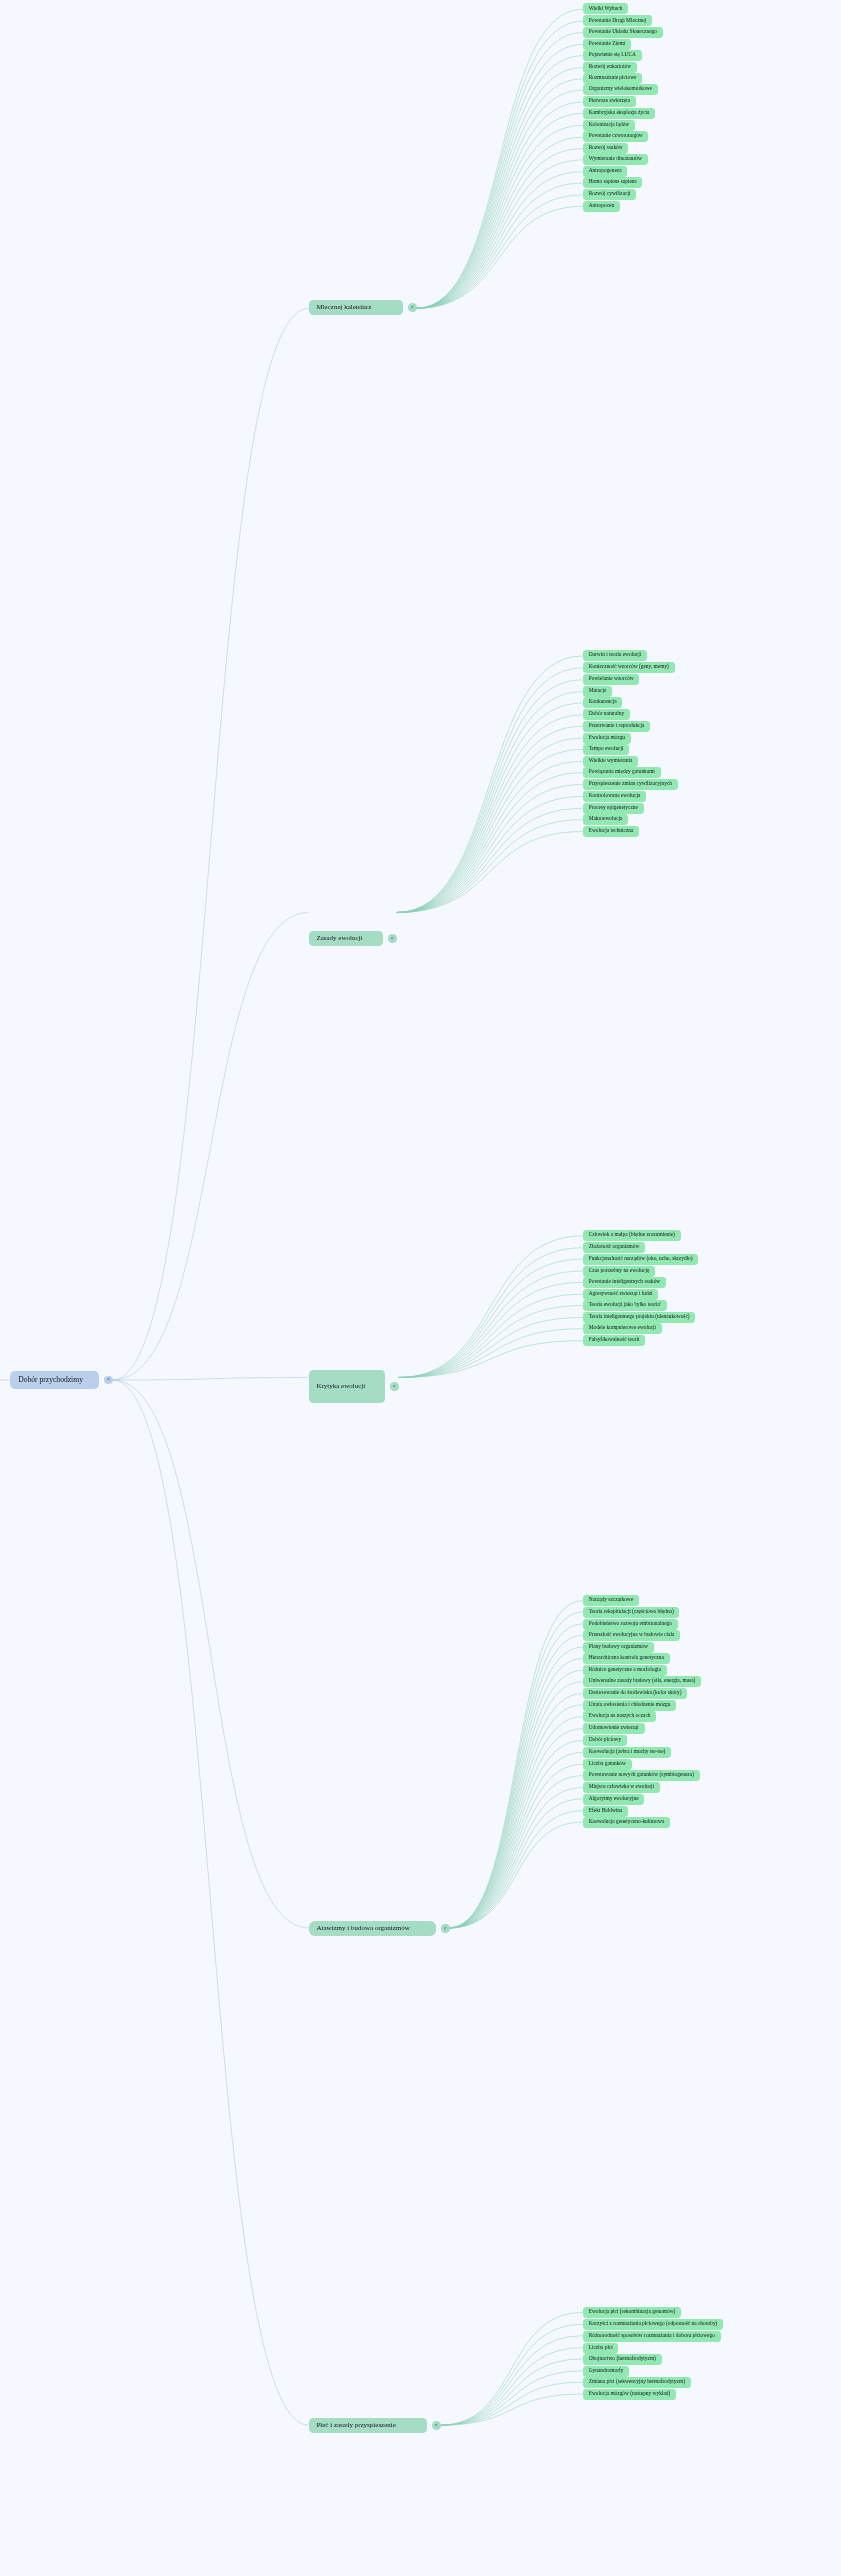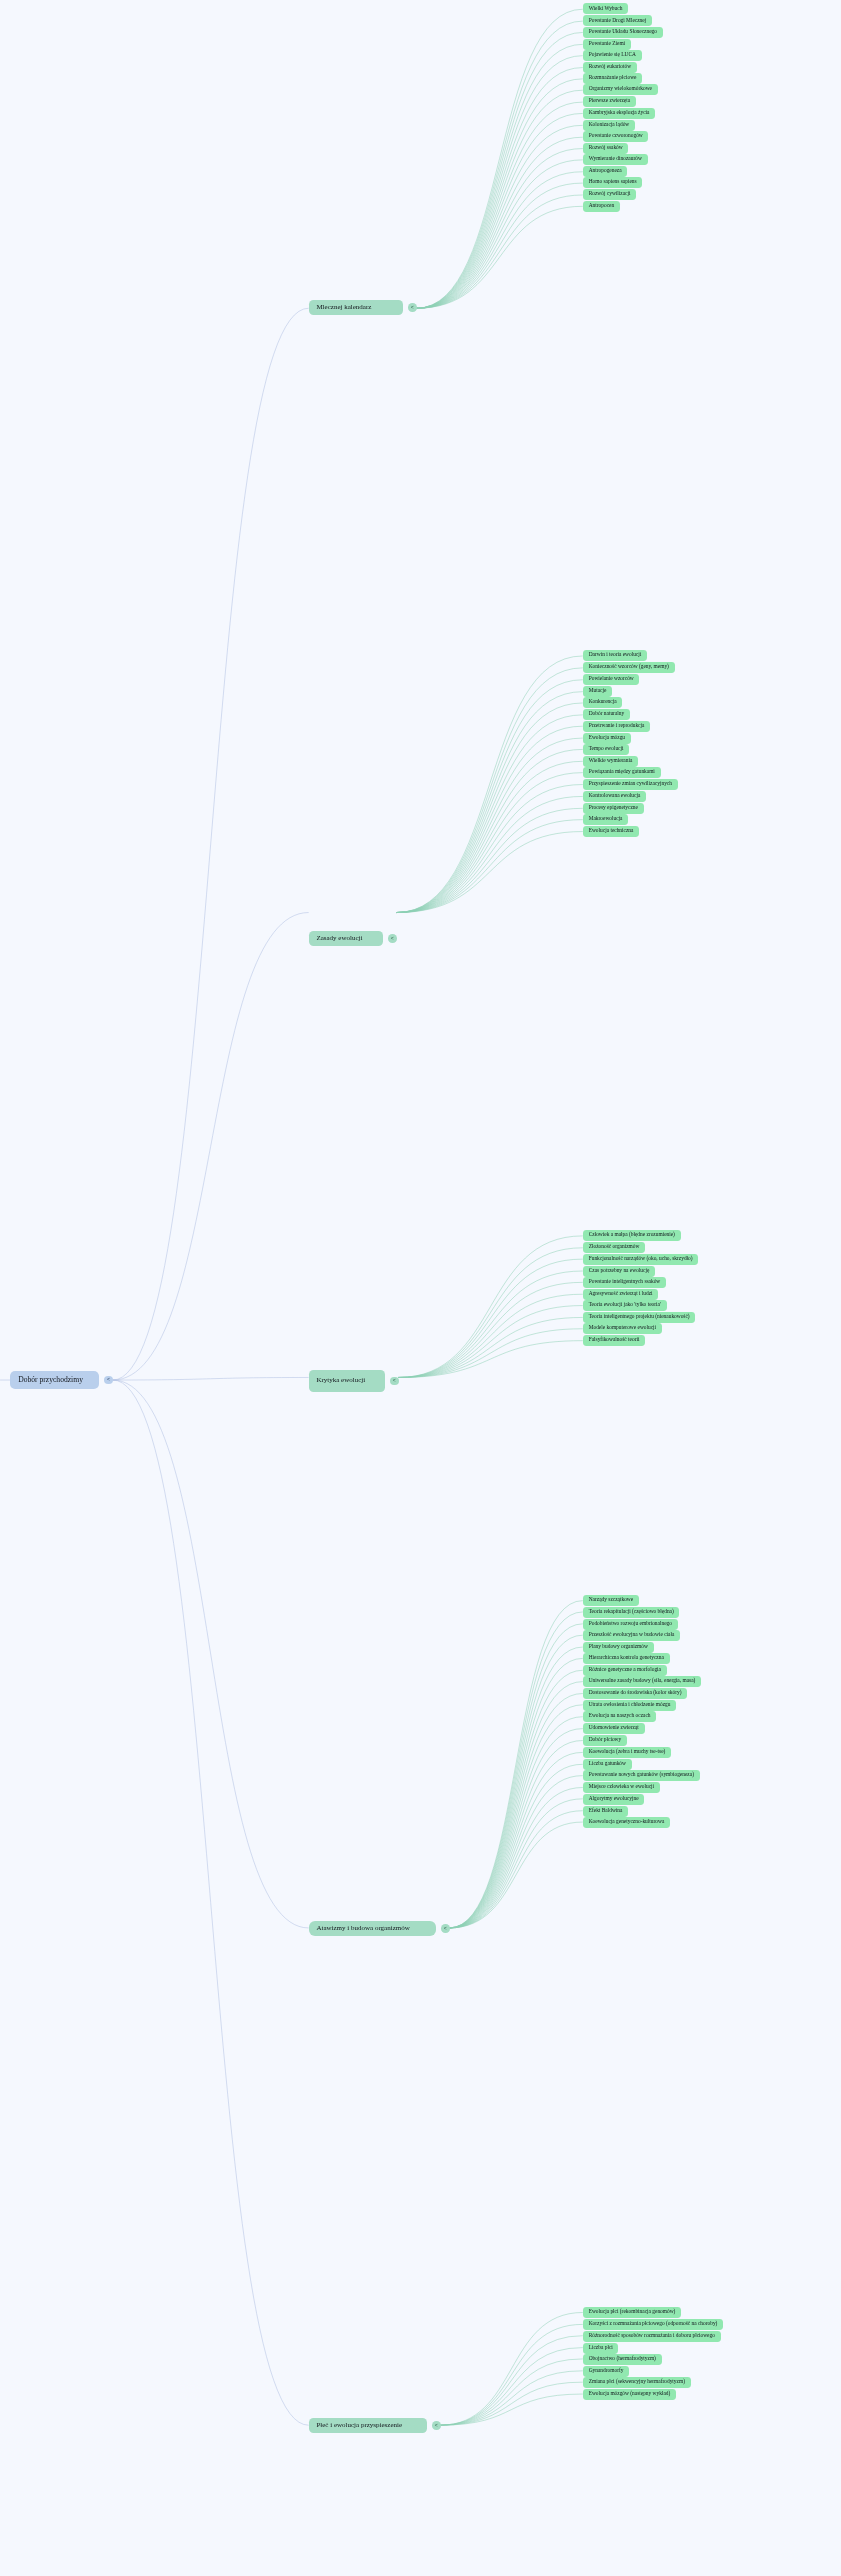--- a/index.html
+++ b/index.html
@@ -284,21 +284,21 @@
       <div class="node" style="left: 583px; top: 803px;">
         <div class="node-box leaf-box" style="min-width: 52px; height: 10.8px;">Procesy epigenetyczne</div>
       </div>
       <div class="node" style="left: 583px; top: 814px;">
         <div class="node-box leaf-box" style="min-width: 37px; height: 10.8px;">Makroewolucja</div>
       </div>
       <div class="node" style="left: 583px; top: 826px;">
         <div class="node-box leaf-box" style="min-width: 45px; height: 10.8px;">Ewolucja techniczna</div>
       </div>
       <div class="node" style="left: 309px; top: 1370px;">
-        <div class="node-box branch-box" style="min-width: 76px; height: 22px;">Krytyka ewolucji</div>
+        <div class="node-box branch-box" style="min-width: 76px; height: 33px;">Krytyka ewolucji</div>
         <div class="toggle toggle-branch">
           <span>&lt;</span>
         </div>
       </div>
       <div class="node" style="left: 583px; top: 1230px;">
         <div class="node-box leaf-box" style="min-width: 82px; height: 10.8px;">Człowiek a małpa (błędne zrozumienie)</div>
       </div>
       <div class="node" style="left: 583px; top: 1242px;">
         <div class="node-box leaf-box" style="min-width: 52px; height: 10.8px;">Złożoność organizmów</div>
       </div>
@@ -386,21 +386,21 @@
       <div class="node" style="left: 583px; top: 1794px;">
         <div class="node-box leaf-box" style="min-width: 50px; height: 10.8px;">Algorytmy ewolucyjne</div>
       </div>
       <div class="node" style="left: 583px; top: 1806px;">
         <div class="node-box leaf-box" style="min-width: 36px; height: 10.8px;">Efekt Baldwina</div>
       </div>
       <div class="node" style="left: 583px; top: 1817px;">
         <div class="node-box leaf-box" style="min-width: 76px; height: 10.8px;">Koewolucja genetyczno-kulturowa</div>
       </div>
       <div class="node" style="left: 309px; top: 2418px;">
-        <div class="node-box branch-box" style="min-width: 118px; height: 15.3px;">Płeć i ewolucja przyspieszenie</div>
+        <div class="node-box branch-box" style="min-width: 118px; height: 15.3px;">Płeć i zasady przyspieszenie</div>
         <div class="toggle toggle-branch">
           <span>&lt;</span>
         </div>
       </div>
       <div class="node" style="left: 583px; top: 2307px;">
         <div class="node-box leaf-box" style="min-width: 84px; height: 10.8px;">Ewolucja płci (rekombinacja genomów)</div>
       </div>
       <div class="node" style="left: 583px; top: 2319px;">
         <div class="node-box leaf-box" style="min-width: 122px; height: 10.8px;">Korzyści z rozmnażania płciowego (odporność na choroby)</div>
       </div>

